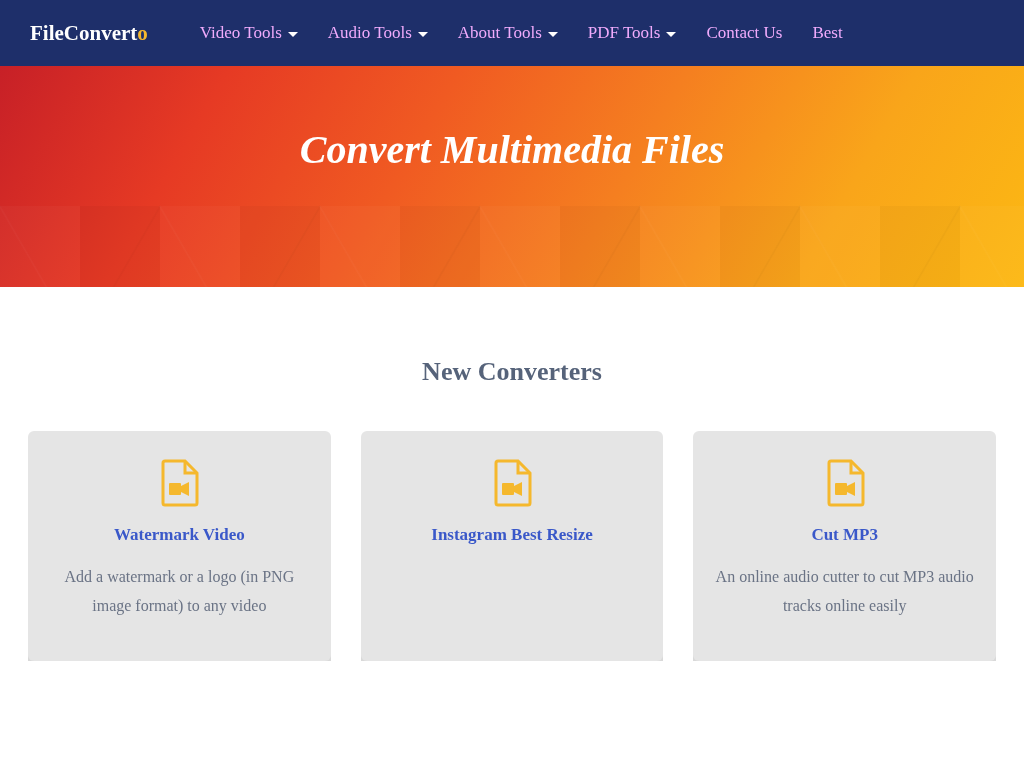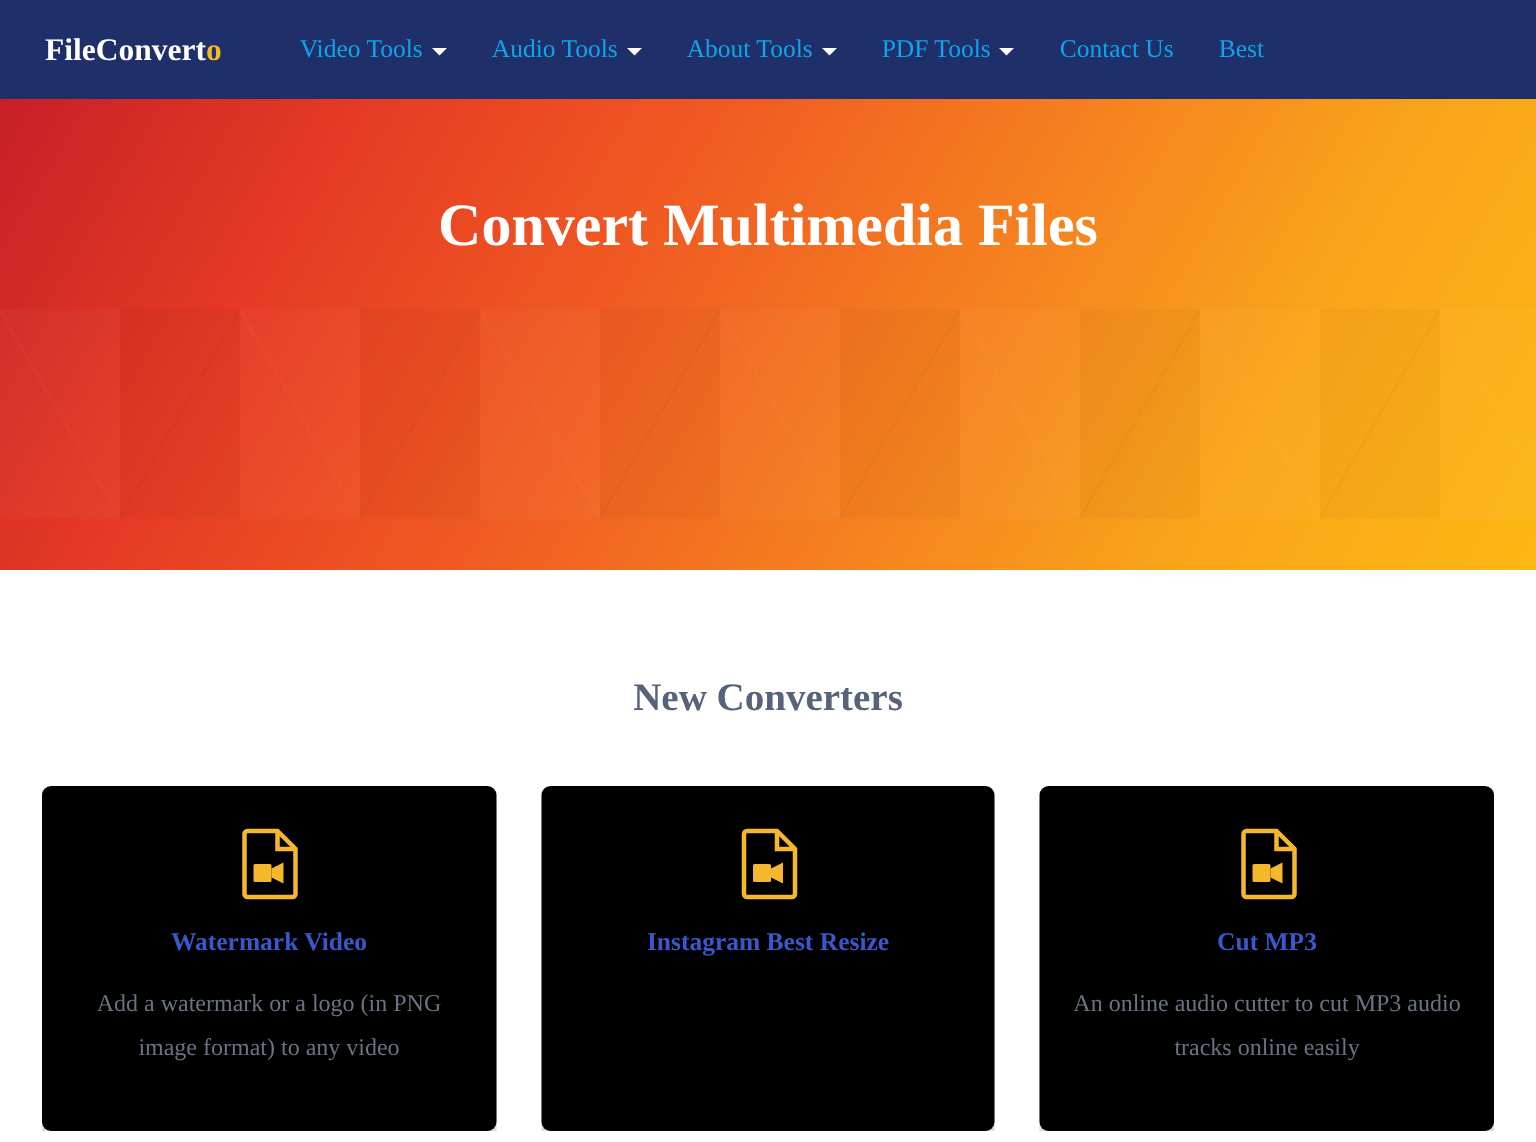--- a/index.html
+++ b/index.html
@@ -14,44 +14,45 @@
   }
   .brand {
     font-weight: bold;
     font-size: 21px;
     color: #fff;
     margin-right: 52px;
   }
   .brand-accent { color: #f5b82d; }
   .nav-items { display: flex; gap: 30px; }
   .nav-item {
-    color: #0ea5e9;
+    color: #f0abfc;
     font-size: 17px;
     display: flex;
     align-items: center;
     gap: 6px;
     cursor: pointer;
   }
   .caret {
     width: 0; height: 0;
     border-left: 5px solid transparent;
     border-right: 5px solid transparent;
     border-top: 5px solid #fff;
     margin-top: 2px;
   }
 
   .hero {
-    height: 314px;
+    height: 221px;
     background:
       linear-gradient(120deg, #c72027 0%, #e63a24 20%, #f05a22 40%, #f57f20 60%, #f9a51a 80%, #fcb813 100%);
     position: relative;
     color: #fff;
     text-align: center;
     padding-top: 60px;
     overflow: hidden;
+    font-style: italic;
   }
   .hero::before {
     content: '';
     position: absolute;
     inset: 0;
     background-image:
       linear-gradient(60deg, rgba(255,255,255,0.06) 25%, transparent 25.5%),
       linear-gradient(-60deg, rgba(0,0,0,0.06) 25%, transparent 25.5%),
       linear-gradient(60deg, transparent 74.5%, rgba(255,255,255,0.06) 75%),
       linear-gradient(-60deg, transparent 74.5%, rgba(0,0,0,0.06) 75%);
@@ -83,21 +84,21 @@
     margin-bottom: 44px;
   }
 
   .cards {
     display: flex;
     gap: 30px;
     padding: 0 28px;
   }
   .card {
     flex: 1;
-    background: #000000;
+    background: #e5e5e5;
     border-radius: 6px;
     text-align: center;
     padding: 28px 20px 40px;
     box-shadow: 0 6px 0 0 #d9d9d9;
   }
   .card-icon {
     width: 40px; height: 48px;
     margin: 0 auto 18px;
     color: #f5b82d;
   }

